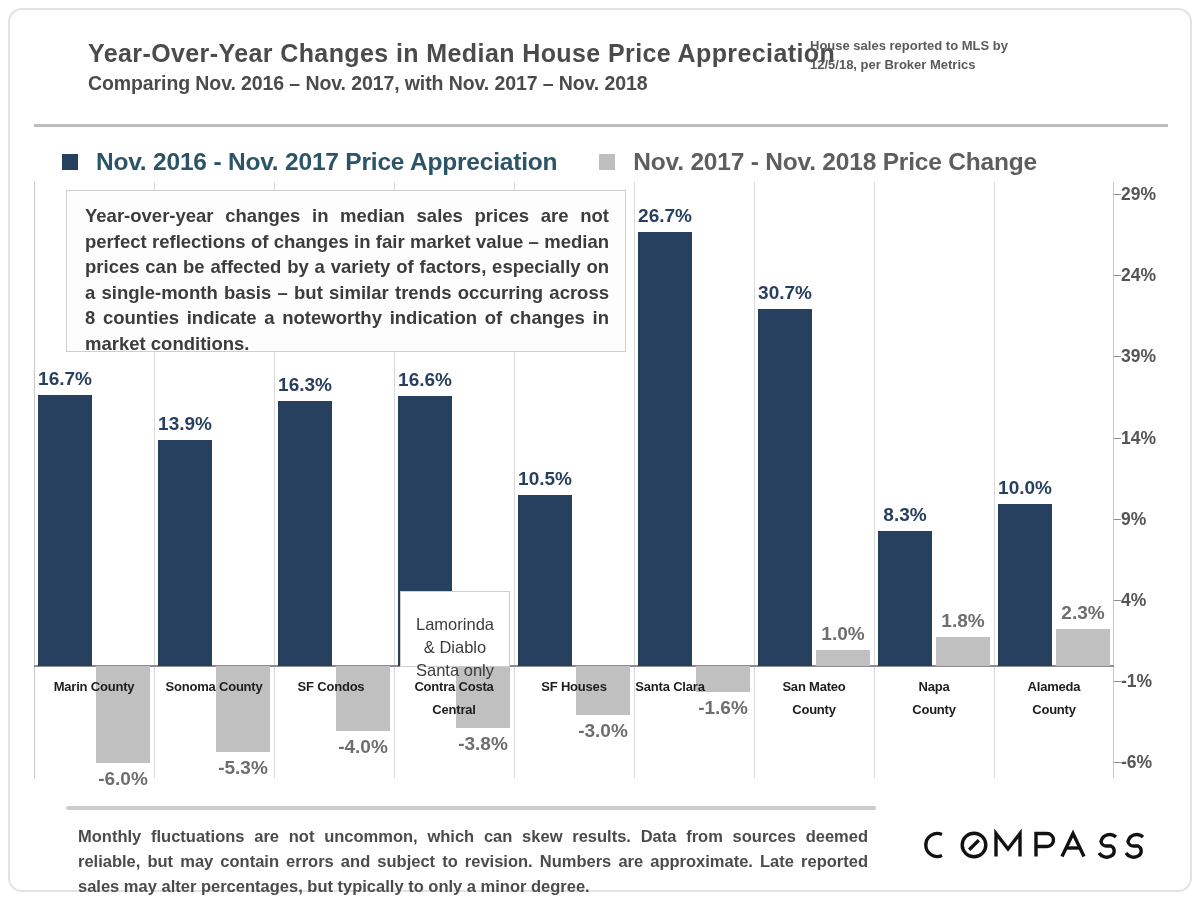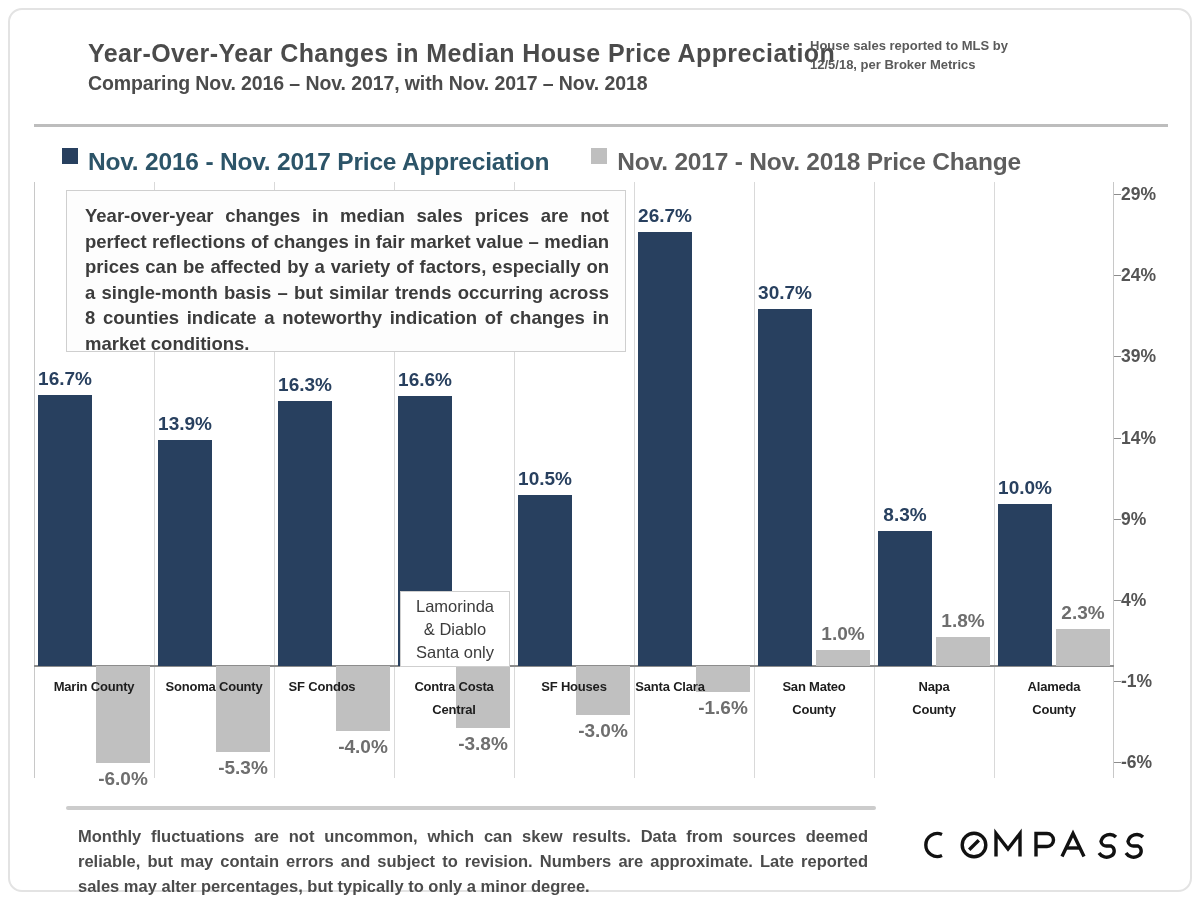--- a/index.html
+++ b/index.html
@@ -77,21 +77,22 @@
   .legend {
     position: absolute;
     left: 62px;
     top: 148px;
     display: flex;
     align-items: center;
     gap: 42px;
   }
   .legend-item {
     display: flex;
-    gap: 10px;
+    align-items: center;
+    gap: 18px;
   }
   .legend-swatch {
     width: 16px;
     height: 16px;
     display: inline-block;
   }
   .legend-swatch.navy { background: #28405f; }
   .legend-swatch.gray { background: #bfbfbf; }
   .legend-label {
     font-size: 24.5px;
@@ -210,21 +211,21 @@
     top: 591px;
     width: 110px;
     height: 76px;
     background: #ffffff;
     border: 1px solid #cfcfcf;
     box-sizing: border-box;
     font-size: 16.5px;
     color: #3c3c3c;
     line-height: 23px;
     text-align: center;
-    padding-top: 3px;
+    padding-top: 21px;
   }
 
   
   .footer-rule {
     position: absolute;
     left: 66px;
     top: 806px;
     width: 810px;
     height: 4px;
     background: #cccccc;
@@ -302,21 +303,21 @@
       <div class="val-label navy" style="left: 106px; width: 90px; top: 231.213px;">13.9%</div>
       <div class="bar gray" style="left: 182px; top: 483.946px; height: 86.0708px;"></div>
       <div class="val-label gray" style="left: 164px; width: 90px; top: 575.016px;">-5.3%</div>
       <div class="cat-label" style="left: 120px; width: 120px; top: 492.946px;">
         <div>Sonoma County</div>
       </div>
       <div class="bar navy" style="left: 244px; top: 219.237px; height: 264.708px;"></div>
       <div class="val-label navy" style="left: 226px; width: 90px; top: 192.237px;">16.3%</div>
       <div class="bar gray" style="left: 302px; top: 483.946px; height: 64.9591px;"></div>
       <div class="val-label gray" style="left: 284px; width: 90px; top: 553.905px;">-4.0%</div>
-      <div class="cat-label" style="left: 228px; width: 120px; top: 492.946px;">
+      <div class="cat-label" style="left: 237px; width: 120px; top: 492.946px;">
         <div>SF Condos</div>
       </div>
       <div class="bar navy" style="left: 364px; top: 214.365px; height: 269.58px;"></div>
       <div class="val-label navy" style="left: 346px; width: 90px; top: 187.365px;">16.6%</div>
       <div class="bar gray" style="left: 422px; top: 483.946px; height: 61.7112px;"></div>
       <div class="val-label gray" style="left: 404px; width: 90px; top: 550.657px;">-3.8%</div>
       <div class="cat-label" style="left: 360px; width: 120px; top: 492.946px;">
         <div>Contra Costa</div>
         <div>Central</div>
       </div>

